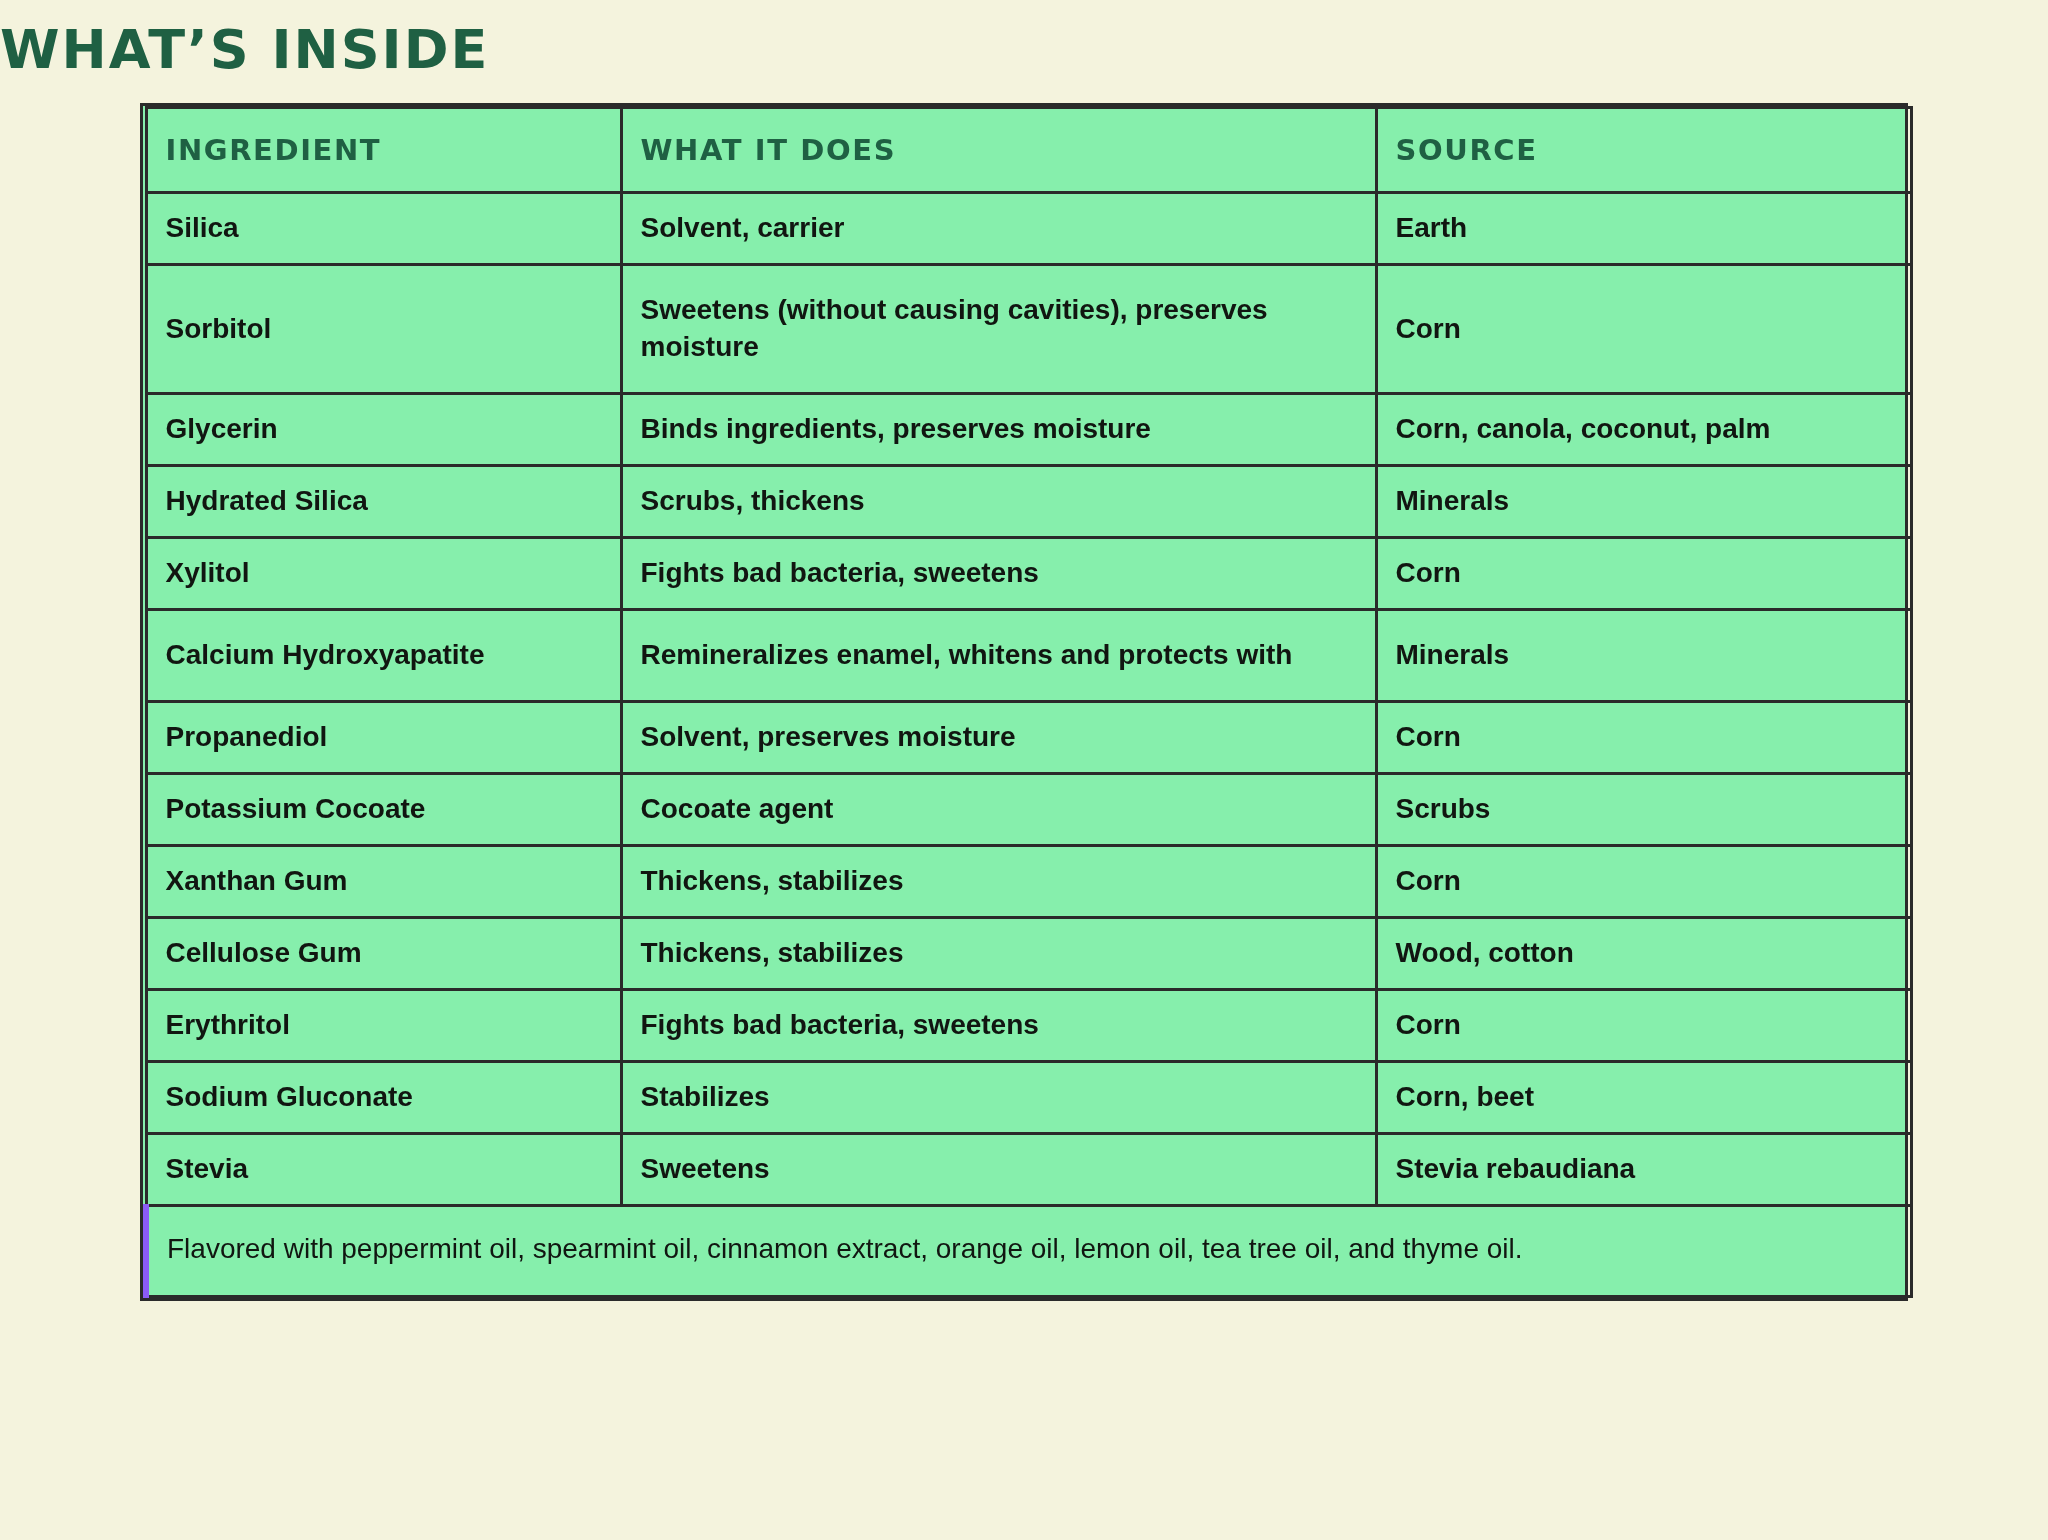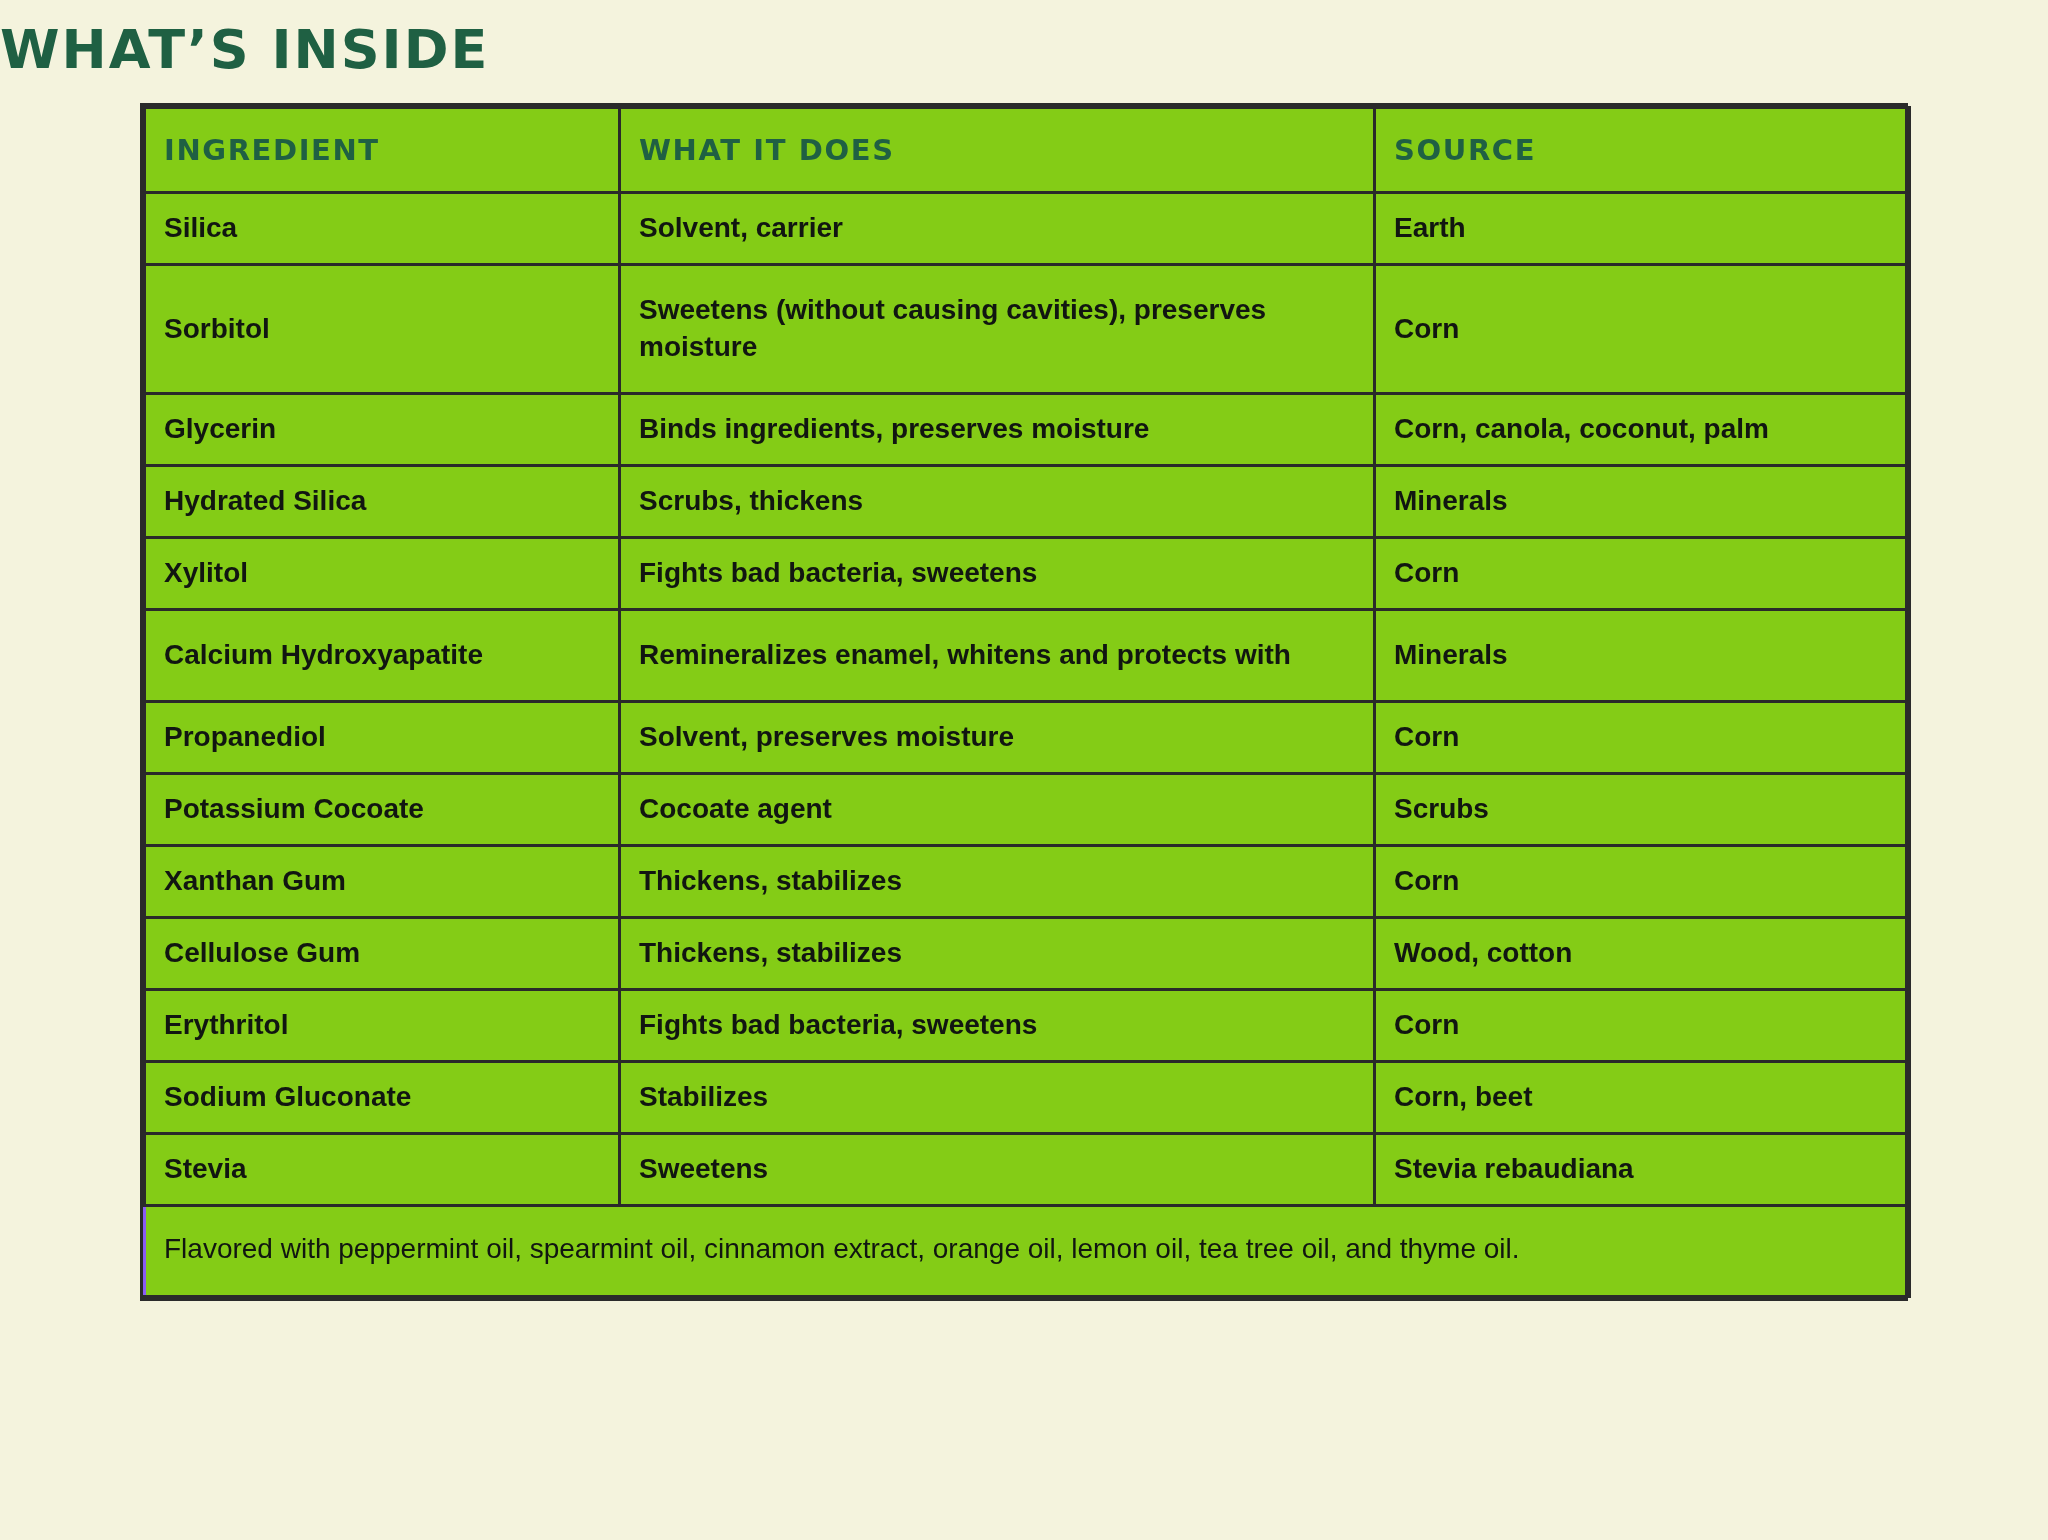--- a/index.html
+++ b/index.html
@@ -28,21 +28,21 @@
     letter-spacing: 2px;
     color: #1f6043;
     margin: 18px 0 22px 0;
     font-family: "DejaVu Sans", sans-serif;
   }
   .table-wrap {
     margin: 0 auto;
     width: 1768px;
     border: 3px solid #2a2a2a;
     box-sizing: border-box;
-    background: #84cc16;
+    background: #86efac;
   }
   table {
     border-collapse: collapse;
     width: 100%;
     table-layout: fixed;
   }
   col.c1 { width: 475px; }
   col.c2 { width: 755px; }
   col.c3 { width: 535px; }
   th, td {
@@ -69,21 +69,21 @@
   }
   tr.tall td {
     padding-top: 26px;
     padding-bottom: 26px;
   }
   .footnote-row td {
     font-weight: normal;
     font-size: 28px;
     line-height: 1.45;
     padding: 22px 18px 26px 18px;
-    border-left: 3px solid #8b5cf6;
+    border-left: 6px solid #8b5cf6;
     border-right: 3px solid #2a2a2a;
     border-bottom: 3px solid #2a2a2a;
   }
 </style>
 </head>
 <body>
 
 <div class="page">
 
   <h1 class="title">WHAT’S INSIDE</h1>

